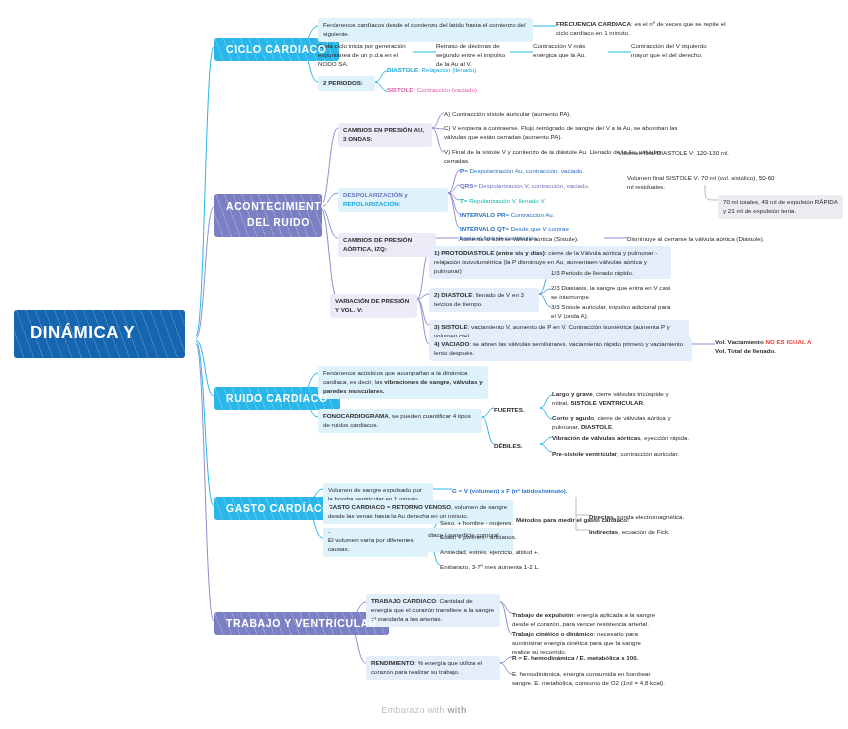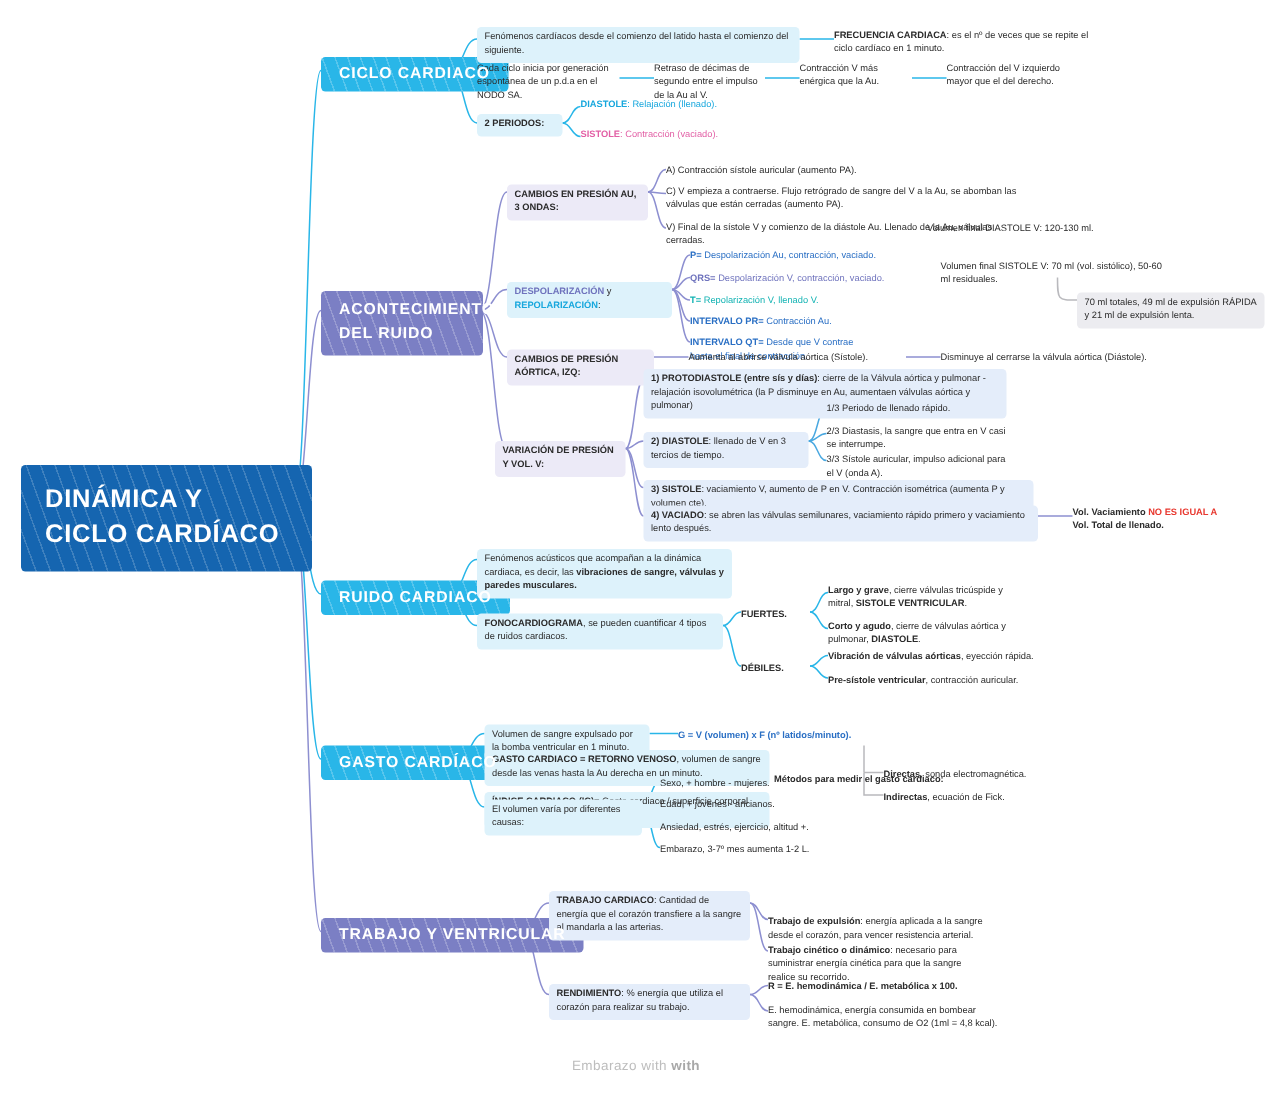--- a/index.html
+++ b/index.html
@@ -164,23 +164,22 @@
 
       <path d="M348 621 C 357 621, 357 602, 366 602" stroke="#8d8fd0"></path>
       <path d="M348 621 C 357 621, 357 663, 366 663" stroke="#8d8fd0"></path>
       <path d="M500 602 C 506 602, 506 613, 512 613" stroke="#8d8fd0"></path>
       <path d="M500 602 C 506 602, 506 634, 512 634" stroke="#8d8fd0"></path>
       <path d="M500 663 C 506 663, 506 657, 512 657" stroke="#8d8fd0"></path>
       <path d="M500 663 C 506 663, 506 674, 512 674" stroke="#8d8fd0"></path>
     </g>
   </svg>
 
-  <div class="root" style="left:14px; top:310px; width:194px;">
+  <div class="root" style="left:14px; top:310px; width:171px;">
     <span>DINÁMICA Y</span>
-    <span>CICLO CARDÍACO</span>
   </div>
 
   <div class="l1 cyan" style="left:214px; top:38px;">
     <i>CICLO CARDIACO</i>
   </div>
 
   <div class="box fill-cyan" style="left:318px; top:18px; width:215px;">
     <span>Fenómenos cardíacos desde el comienzo del latido hasta el comienzo del siguiente.</span>
   </div>
 
@@ -204,21 +203,21 @@
   <div class="box fill-cyan" style="left:318px; top:76px; width:57px;">
     <b>2 PERIODOS:</b>
   </div>
   <div class="box plain" style="left:387px; top:64px; width:150px;">
     <b class="t-cyan">DIASTOLE</b><span class="t-cyan">: Relajación (llenado).</span>
   </div>
   <div class="box plain" style="left:387px; top:84px; width:150px;">
     <b class="t-pink">SISTOLE</b><span class="t-pink">: Contracción (vaciado).</span>
   </div>
 
-  <div class="l1 purple" style="left:214px; top:194px; width:108px; text-align:left; white-space:normal; line-height:1.5;">
+  <div class="l1 purple" style="left:214px; top:194px; width:108px; text-align:right; white-space:normal; line-height:1.5;">
     <i>ACONTECIMIENTOS</i><br>
     <i>DEL RUIDO</i>
   </div>
 
   <div class="box fill-purple" style="left:338px; top:123px; width:94px;">
     <b>CAMBIOS EN PRESIÓN AU, 3 ONDAS:</b>
   </div>
   <div class="box plain" style="left:444px; top:108px; width:230px;">
     <span>A) Contracción sístole auricular (aumento PA).</span>
   </div>

